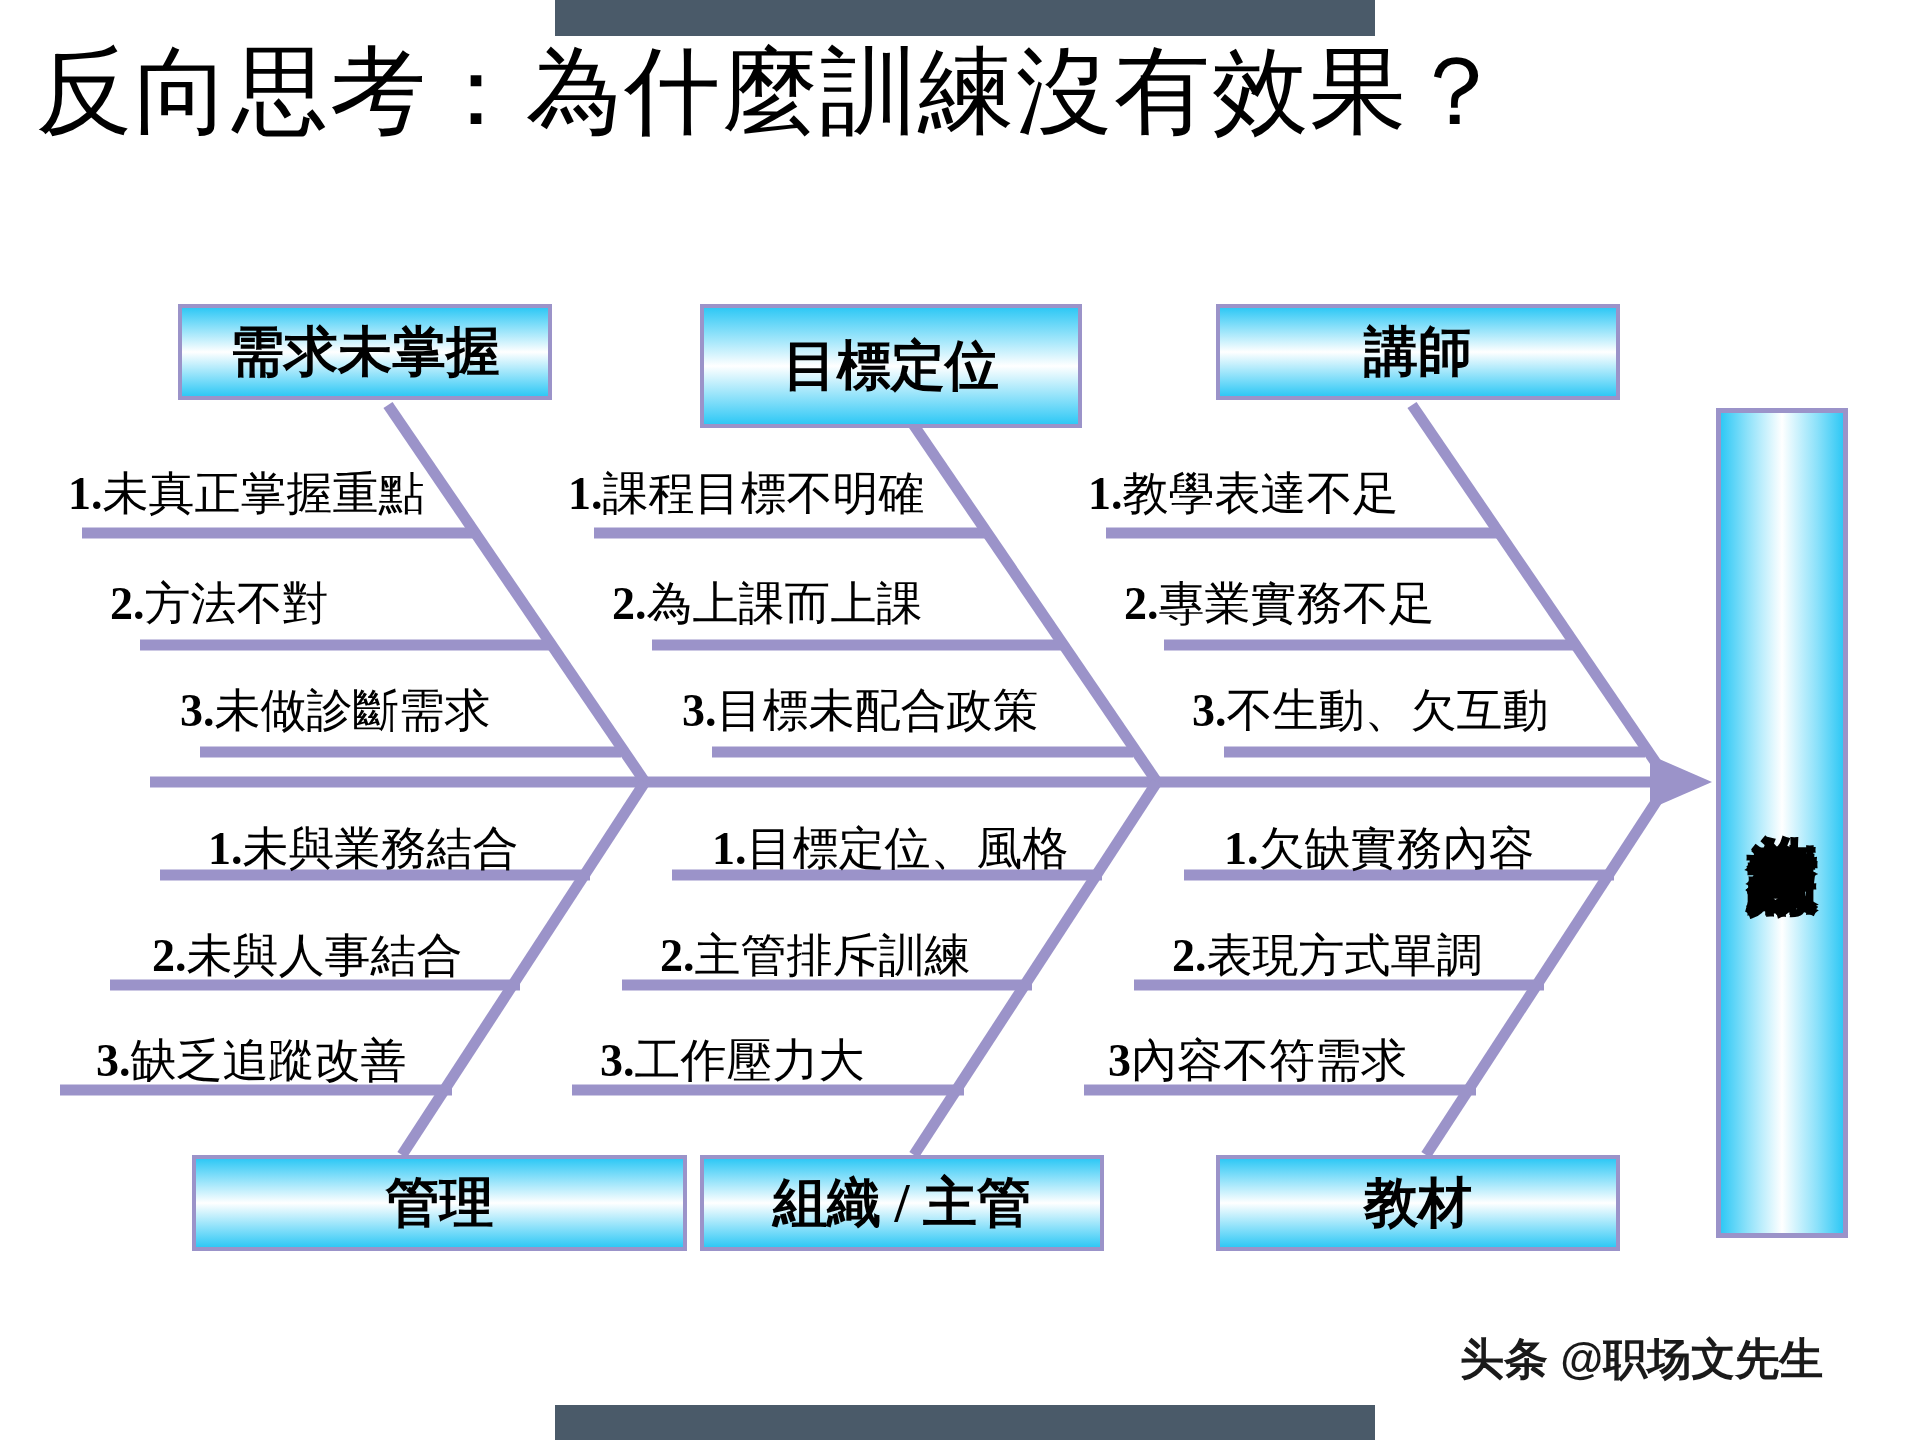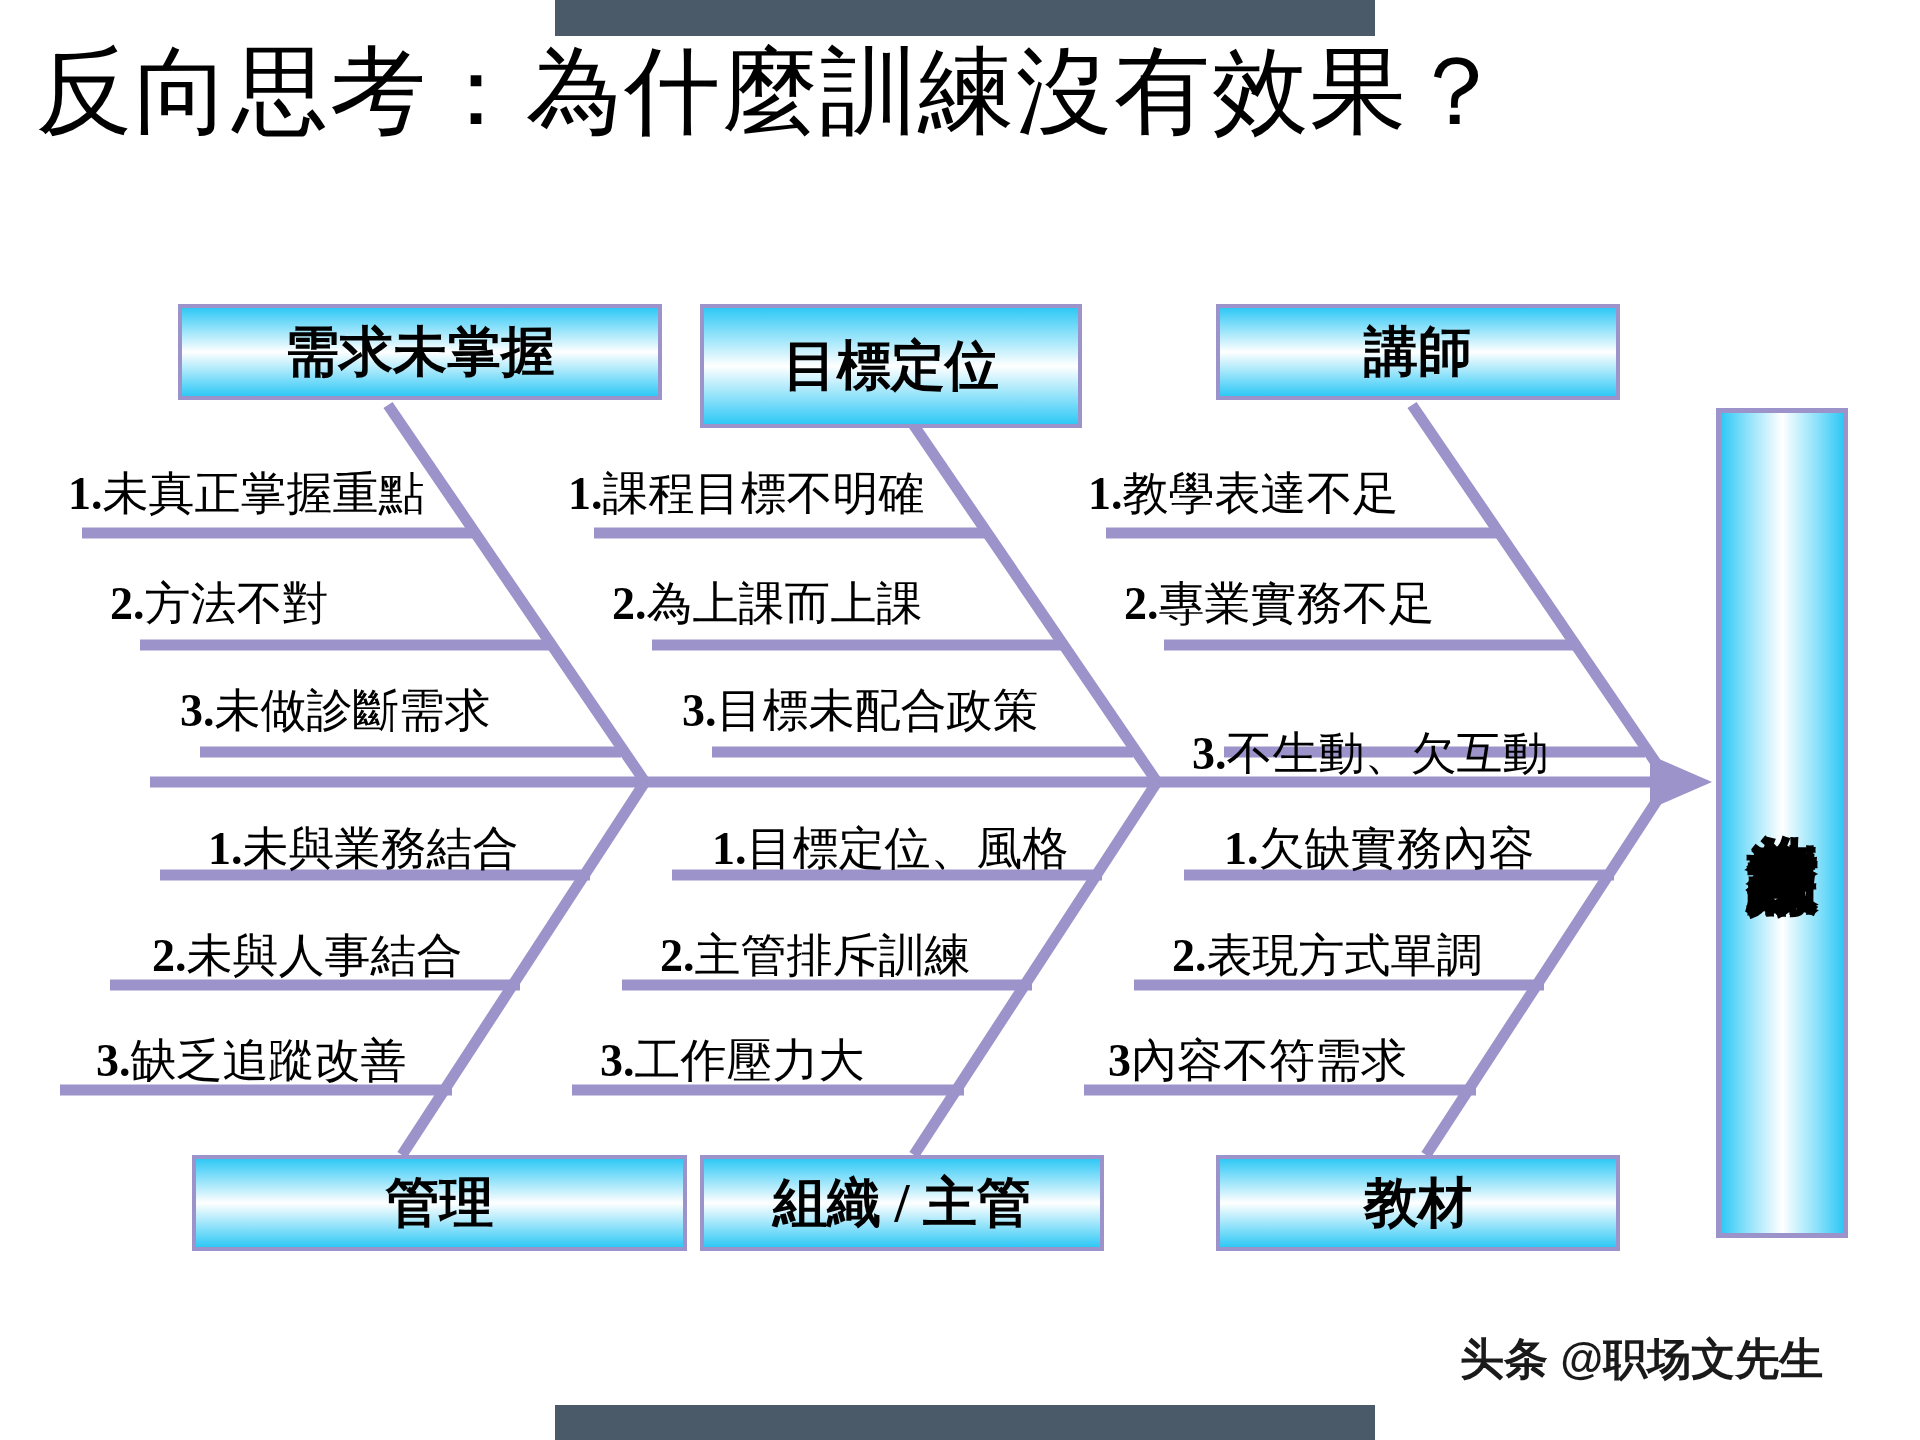--- a/index.html
+++ b/index.html
@@ -102,21 +102,21 @@
     <line x1="622" y1="985" x2="1032" y2="985"></line>
     <line x1="572" y1="1090" x2="964" y2="1090"></line>
 
     <line x1="1184" y1="875" x2="1614" y2="875"></line>
     <line x1="1134" y1="985" x2="1544" y2="985"></line>
     <line x1="1084" y1="1090" x2="1476" y2="1090"></line>
   </g>
   <polygon points="1650,755 1712,782 1650,809" fill="#9b93c9"></polygon>
 </svg>
 
-<div class="cat-box" style="left:178px;top:304px;width:484px;height:96px;">
+<div class="cat-box" style="left:178px;top:304px;width:374px;height:96px;">
   <span>需求未掌握</span>
 </div>
 <div class="cat-box" style="left:700px;top:304px;width:382px;height:124px;">
   <span>目標定位</span>
 </div>
 <div class="cat-box" style="left:1216px;top:304px;width:404px;height:96px;">
   <span>講師</span>
 </div>
 
 <div class="cat-box" style="left:192px;top:1155px;width:495px;height:96px;">
@@ -152,21 +152,21 @@
 <div class="cause" style="left:682px;top:680px;">
   <span class="num">3.</span><span class="txt">目標未配合政策</span>
 </div>
 
 <div class="cause" style="left:1088px;top:463px;">
   <span class="num">1.</span><span class="txt">教學表達不足</span>
 </div>
 <div class="cause" style="left:1124px;top:573px;">
   <span class="num">2.</span><span class="txt">專業實務不足</span>
 </div>
-<div class="cause" style="left:1192px;top:680px;margin-top:43px;">
+<div class="cause" style="left:1192px;top:680px;">
   <span class="num">3.</span><span class="txt">不生動、欠互動</span>
 </div>
 
 <div class="cause" style="left:208px;top:818px;">
   <span class="num">1.</span><span class="txt">未與業務結合</span>
 </div>
 <div class="cause" style="left:152px;top:925px;">
   <span class="num">2.</span><span class="txt">未與人事結合</span>
 </div>
 <div class="cause" style="left:96px;top:1030px;">

